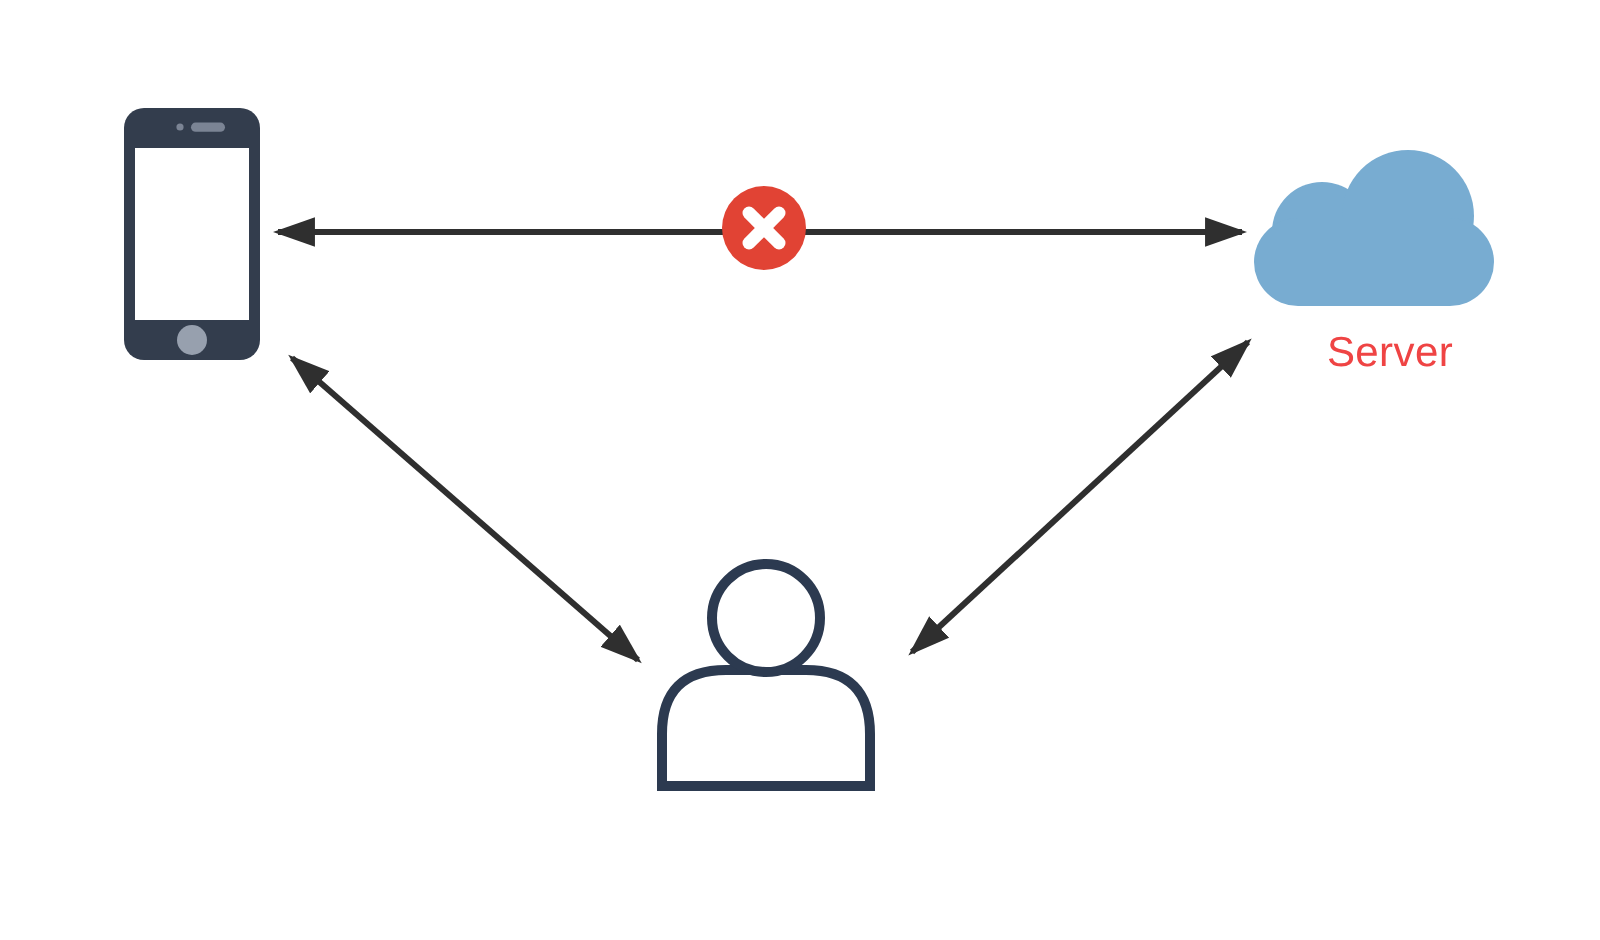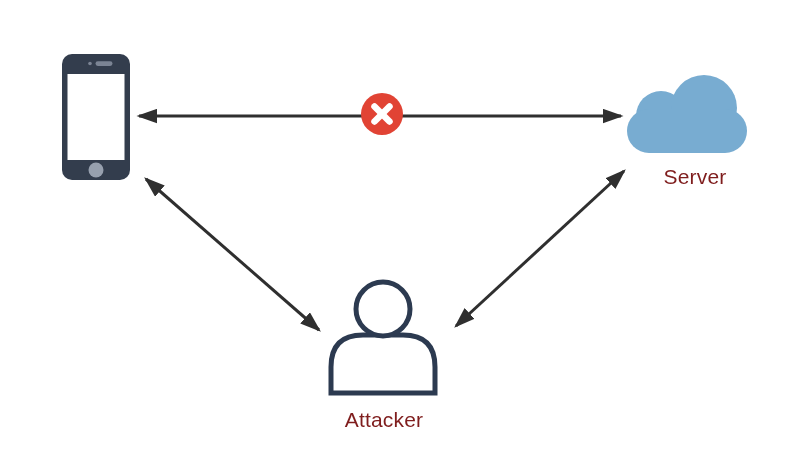--- a/index.html
+++ b/index.html
@@ -20,21 +20,21 @@
     left: 0;
     top: 0;
   }
   .node-label {
     position: absolute;
     width: 120px;
     text-align: center;
     font-size: 21px;
     line-height: 26px;
     font-weight: 400;
-    color: #7f1d1d;
+    color: #ef4444;
     letter-spacing: 0.2px;
     user-select: none;
   }
   .label-victim   { left: 36px;  top: 189px; }
   .label-server   { left: 635px; top: 164px; }
   .label-attacker { left: 324px; top: 407px; }
 </style>
 </head>
 <body>
 
@@ -75,15 +75,14 @@
       <rect x="627" y="109" width="120" height="44" rx="22"></rect>
     </g>
 
     <g fill="#FFFFFF" stroke="#2C3A50" stroke-width="5">
       <path d="M 331 393 L 331 367 Q 331 335 363 335 L 403 335 Q 435 335 435 367 L 435 393 Z"></path>
       <circle cx="383" cy="309" r="27"></circle>
     </g>
   </svg>
 
   <div class="node-label label-server">Server</div>
-  <div class="node-label label-attacker">Attacker</div>
 
 </div>
 
 </body></html>

